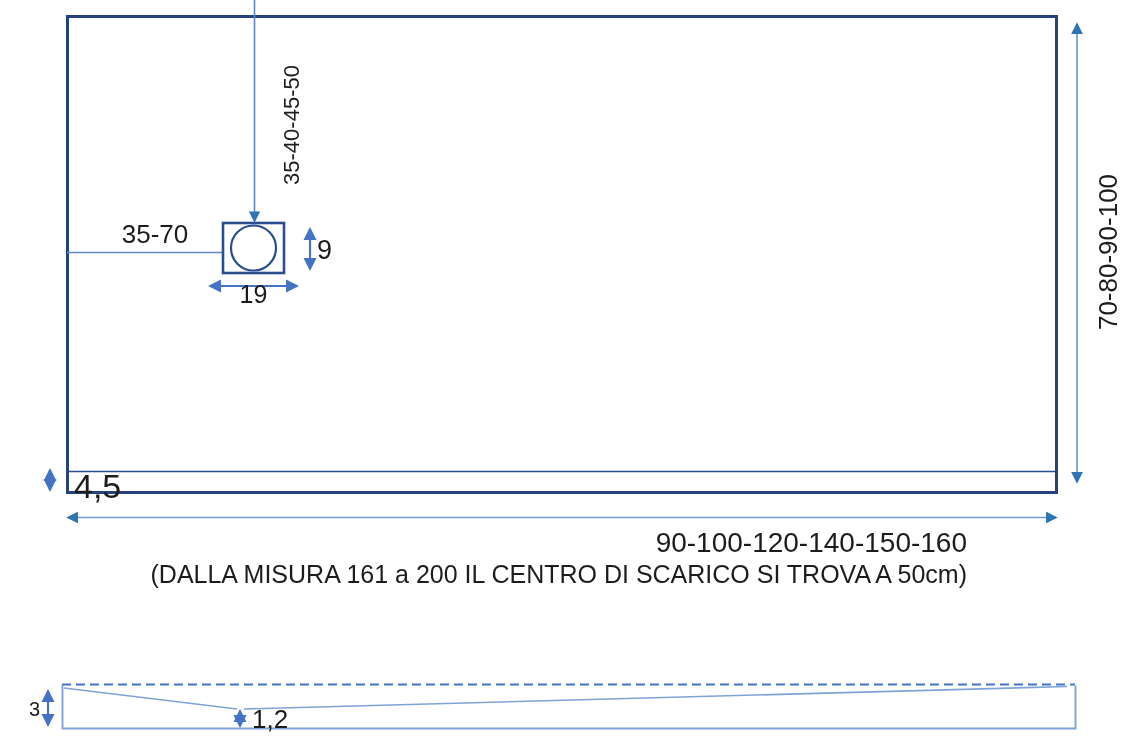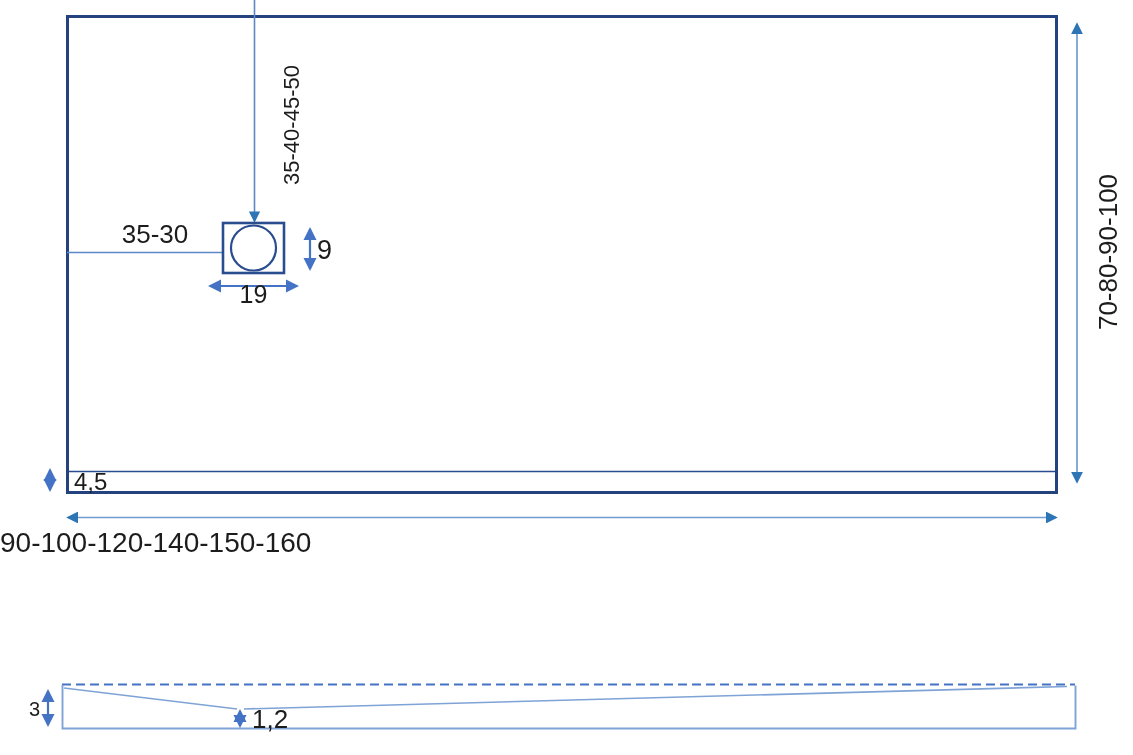--- a/index.html
+++ b/index.html
@@ -10,21 +10,21 @@
   html,body{margin:0;padding:0;background:#ffffff;}
   .stage{
     position:relative;width:1133px;height:755px;background:#ffffff;overflow:hidden;
     font-family:"Liberation Sans", sans-serif;color:var(--text);
   }
   .stage svg{position:absolute;left:0;top:0;}
   .lbl{position:absolute;white-space:nowrap;line-height:1.05;color:var(--text);}
   .vlbl{position:absolute;white-space:nowrap;line-height:1;color:var(--text);
         transform:translate(-50%,-50%) rotate(-90deg);}
   .ctr{text-align:center;}
-  .wide{left:0;width:955px;text-align:left;}
+  .wide{left:12px;width:955px;text-align:right;}
   
   .nf{fill:none;}
   .s-navy{stroke:var(--outline-navy);}
   .s-drain{stroke:var(--drain-navy);}
   .s-loc{stroke:var(--locator-blue);}
   .s-dim{stroke:var(--dim-line-blue);}
   .s-acc{stroke:var(--accent-blue);}
   .s-prof{stroke:var(--profile-blue);}
   .f-arrow{fill:var(--arrow-blue);}
   .f-acc{fill:var(--accent-blue);}
@@ -69,30 +69,31 @@
       <path d="M62.5,685 L62.5,728.5 L1075.5,728.5 L1075.5,685.5" class="nf s-prof" stroke-width="1.9"></path>
       <line x1="64" y1="688" x2="237" y2="709" class="s-prof" stroke-width="1.6"></line>
       <line x1="244" y1="709" x2="1067" y2="686.5" class="s-prof" stroke-width="1.6"></line>
       <line x1="48" y1="691" x2="48" y2="725" class="s-acc" stroke-width="2.2" marker-start="url(#ahA)" marker-end="url(#ahA)"></line>
       <line x1="240" y1="711" x2="240" y2="726" class="s-acc" stroke-width="2.2" marker-start="url(#ahA)" marker-end="url(#ahA)"></line>
     </g>
   </svg>
 
   <div class="vlbl" style="left:292px;top:125px;font-size:22px;">35-40-45-50</div>
 
-  <div class="lbl ctr" style="left:95px;top:221px;width:120px;font-size:26px;">35-30</div>
+  <div class="lbl ctr" style="left:95px;top:221px;width:120px;font-size:26px;">35-70</div>
 
   <div class="lbl" style="left:317px;top:236px;font-size:27px;">9</div>
 
   <div class="lbl ctr" style="left:223px;top:281px;width:61px;font-size:25px;">19</div>
 
   <div class="vlbl" style="left:1108px;top:252px;font-size:26px;">70-80-90-100</div>
 
-  <div class="lbl" style="left:74px;top:469px;font-size:24px;">4,5</div>
+  <div class="lbl" style="left:74px;top:469px;font-size:34px;">4,5</div>
 
   <div class="lbl wide" style="top:528px;font-size:28px;">90-100-120-140-150-160</div>
 
+  <div class="lbl wide" style="top:561px;font-size:25px;">(DALLA MISURA 161 a 200 IL CENTRO DI SCARICO SI TROVA A 50cm)</div>
 
 
   <div class="lbl" style="left:29px;top:699px;font-size:20px;">3</div>
 
   <div class="lbl" style="left:252px;top:706px;font-size:26px;text-align:right;">1,2</div>
 </div>
 
 </body></html>

